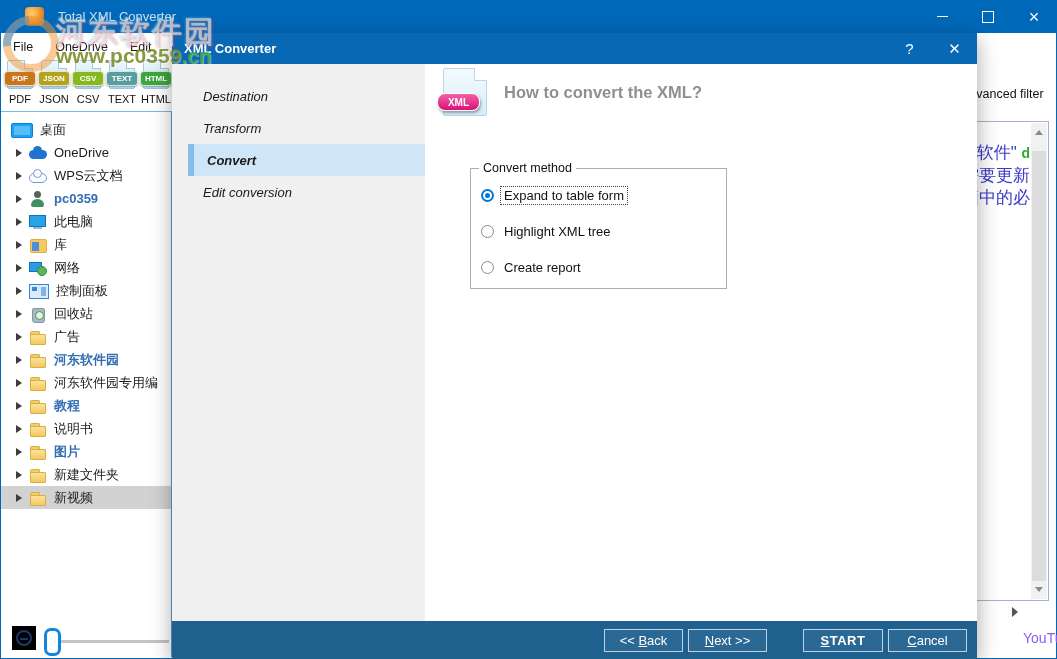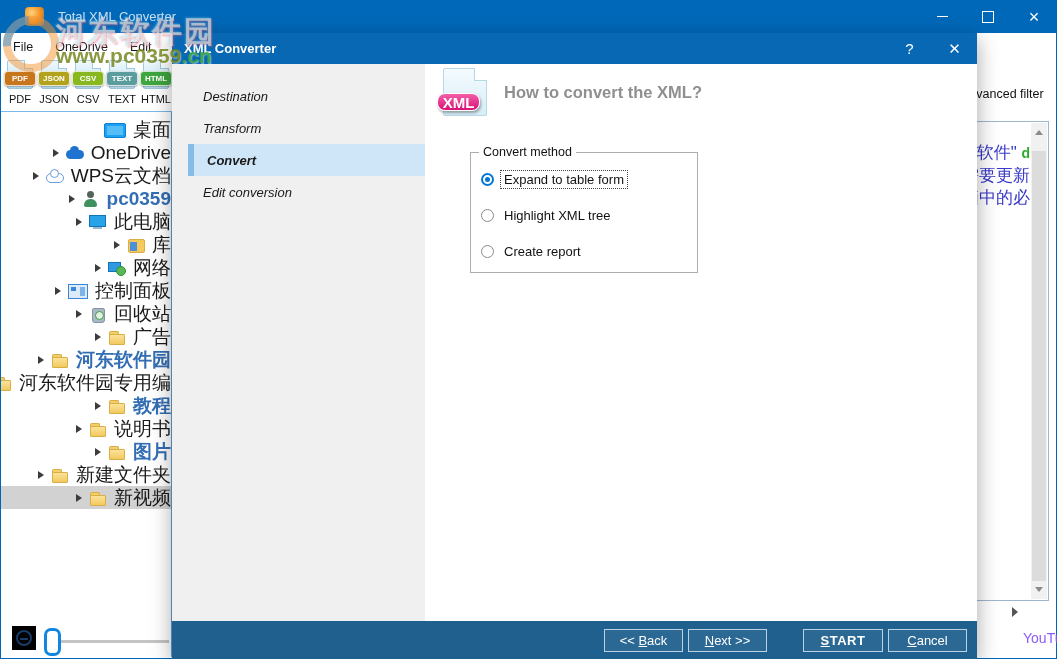--- a/index.html
+++ b/index.html
@@ -32,21 +32,21 @@
                   border-left:1px solid #9ec9e2;border-bottom:1px solid #9ec9e2;}
   .tb-badge{position:absolute;bottom:2px;left:-4px;right:-4px;height:13px;border-radius:4px;color:#fff;
             font-size:8px;font-weight:bold;display:flex;align-items:center;justify-content:center;
             border:1px solid rgba(255,255,255,.75);box-shadow:0 1px 2px rgba(0,0,0,.3);z-index:2;}
   .tb-label{font-size:11px;margin-top:4px;color:#111;}
 
   
   .tree{position:absolute;left:1px;top:111px;width:171px;height:509px;background:#fff;
         border-top:1px solid #7ab8e8;border-right:1px solid #5ba0d8;overflow:hidden;padding-top:6px;
         box-sizing:border-box;z-index:1;}
-  .trow{height:23px;display:flex;align-items:center;font-size:19px;color:#1a1a1a;justify-content:flex-end;}
+  .trow{height:23px;display:flex;align-items:center;font-size:13px;color:#1a1a1a;}
   .arrow{width:0;height:0;border-left:6px solid #3c3c3c;border-top:4px solid transparent;
          border-bottom:4px solid transparent;margin-left:15px;flex:none;}
   .ticon{width:18px;height:16px;position:relative;flex:none;margin-left:7px;}
   .trow.root .ticon{margin-left:10px;width:20px;}
   .tlabel{margin-left:7px;white-space:nowrap;}
   .trow.blue .tlabel{color:#336eb4;font-weight:bold;}
   .trow.selected{background:#d2d2d2;}
   .trow.selected .tlabel{font-weight:normal;}
 
   .ticon-desktop{background:#1da2f2;border:1px solid #0c7ed8;border-radius:2px;height:13px;top:1px;}
@@ -106,25 +106,25 @@
   .step{height:32px;display:flex;align-items:center;padding-left:31px;font-size:13px;color:#1a1a1a;position:relative;}
   .step.selected{margin-left:16px;padding-left:19px;background:#cfe6f8;font-weight:bold;}
   .step.selected::before{content:"";position:absolute;left:0;top:0;bottom:0;width:6px;background:#85bce8;}
 
   .dlg-header{position:absolute;left:271px;top:4px;display:flex;align-items:center;}
   .big-page{width:42px;height:46px;background:linear-gradient(#f4fbfe,#d7eef8);border:1px solid #b8d8e8;
             border-radius:2px;position:relative;flex:none;}
   .big-page::before{content:"";position:absolute;right:-1px;top:-1px;width:12px;height:12px;background:#fff;
                     border-left:1px solid #b8d8e8;border-bottom:1px solid #b8d8e8;}
   .big-badge{position:absolute;left:-7px;bottom:4px;width:41px;height:16px;border-radius:8px;color:#fff;
-             font-size:15px;font-weight:bold;display:flex;align-items:center;justify-content:center;
+             font-size:10px;font-weight:bold;display:flex;align-items:center;justify-content:center;
              background:linear-gradient(#f360a8,#d81178);border:1px solid #fff;box-shadow:1px 2px 3px rgba(0,0,0,.35);text-align:center;}
   .dlg-heading{margin-left:17px;font-size:16.5px;font-weight:bold;color:#8f8f8f;white-space:nowrap;}
 
-  .group-box{position:absolute;left:298px;top:88px;width:228px;height:121px;border:1px solid #adadad;
+  .group-box{position:absolute;left:298px;top:104px;width:257px;height:121px;border:1px solid #adadad;
              box-sizing:border-box;padding-top:8px;}
   .group-title{position:absolute;top:-8px;left:8px;background:#fff;padding:0 4px;font-size:12.5px;color:#111;}
   .option{height:36px;display:flex;align-items:center;}
   .radio{width:13px;height:13px;border:1px solid #8a8a8a;border-radius:50%;margin-left:10px;background:#fff;
          flex:none;position:relative;box-sizing:border-box;}
   .option.selected .radio{border:2px solid #0078d7;}
   .option.selected .radio::after{content:"";position:absolute;left:2px;top:2px;width:5px;height:5px;border-radius:50%;background:#0078d7;}
   .option-label{margin-left:7px;font-size:13px;color:#111;padding:1px 3px;white-space:nowrap;}
   .option.selected .option-label{outline:1px dotted #444;}
 

